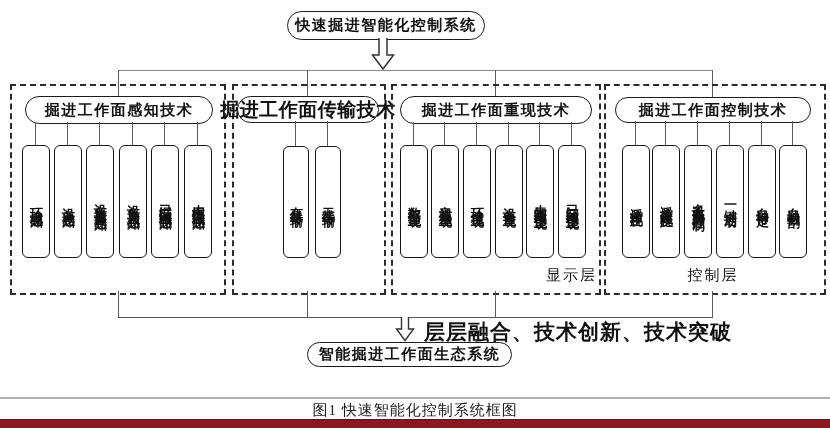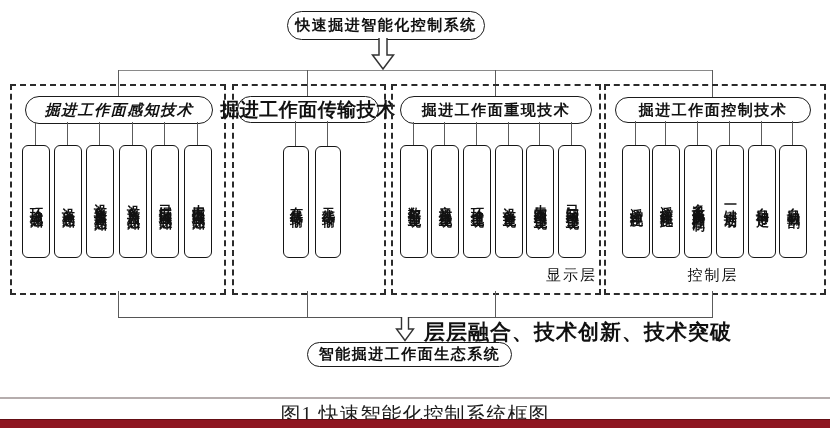--- a/index.html
+++ b/index.html
@@ -17,21 +17,21 @@
     position:absolute;border:1.5px solid #151515;border-radius:6px;background:#fff;
     display:flex;align-items:center;justify-content:center;
     writing-mode:vertical-rl;text-orientation:upright;
     font-size:13px;font-weight:600;letter-spacing:2.5px;overflow:hidden;white-space:nowrap;
   }
   .vline{position:absolute;width:1.4px;background:#5c5c5c;}
   .hline{position:absolute;height:1.4px;background:#8a8a8a;}
   .layer-label{position:absolute;font-size:15px;font-weight:500;text-align:center;letter-spacing:2px;}
   .note{position:absolute;font-size:21px;font-weight:700;letter-spacing:1px;white-space:nowrap;}
   .caption{position:absolute;left:0;top:401px;width:830px;text-align:center;
-    font-family:"Liberation Serif", serif;font-size:20px;color:#1c1c1c;letter-spacing:1px;}
+    font-family:"Liberation Serif", serif;font-size:15px;color:#1c1c1c;letter-spacing:1px;}
   .divider{position:absolute;left:0;top:397px;width:830px;height:2px;background:#b5adad;}
   .accent-bar{position:absolute;left:0;top:419px;width:830px;height:8px;background:#8e1621;border-top:1px solid #640e15;}
   svg{display:block;}
 </style>
 </head>
 <body>
 
 <div id="canvas">
 
   <div class="oval" style="left:287px;top:11px;width:196px;height:27px;">快速掘进智能化控制系统</div>
@@ -42,21 +42,21 @@
     </svg>
   </div>
 
   <div class="hline" style="left:118px;top:70px;width:594px;"></div>
   <div class="vline" style="left:118px;top:70px;height:26px;"></div>
   <div class="vline" style="left:307px;top:70px;height:26px;"></div>
   <div class="vline" style="left:495px;top:70px;height:26px;"></div>
   <div class="vline" style="left:712px;top:70px;height:27px;"></div>
 
   <div class="dashed-box" style="left:10px;top:84px;width:212px;height:207px;"></div>
-  <div class="oval" style="left:25px;top:96px;width:186px;height:26px;font-style:italic;">掘进工作面感知技术</div>
+  <div class="oval" style="left:25px;top:96px;width:186px;height:26px;">掘进工作面感知技术</div>
   <div class="vline" style="left:35px;top:122px;height:23px;"></div>
   <div class="vline" style="left:67px;top:122px;height:23px;"></div>
   <div class="vline" style="left:99px;top:122px;height:23px;"></div>
   <div class="vline" style="left:132px;top:122px;height:23px;"></div>
   <div class="vline" style="left:164px;top:122px;height:23px;"></div>
   <div class="vline" style="left:197px;top:122px;height:23px;"></div>
   <div class="vitem" style="left:22px;top:145px;width:26px;height:111px;">环境感知</div>
   <div class="vitem" style="left:54px;top:145px;width:26px;height:111px;">设备感知</div>
   <div class="vitem" style="left:86px;top:145px;width:26px;height:111px;">设备与设备感知</div>
   <div class="vitem" style="left:119px;top:145px;width:26px;height:111px;">设备与人感知</div>

